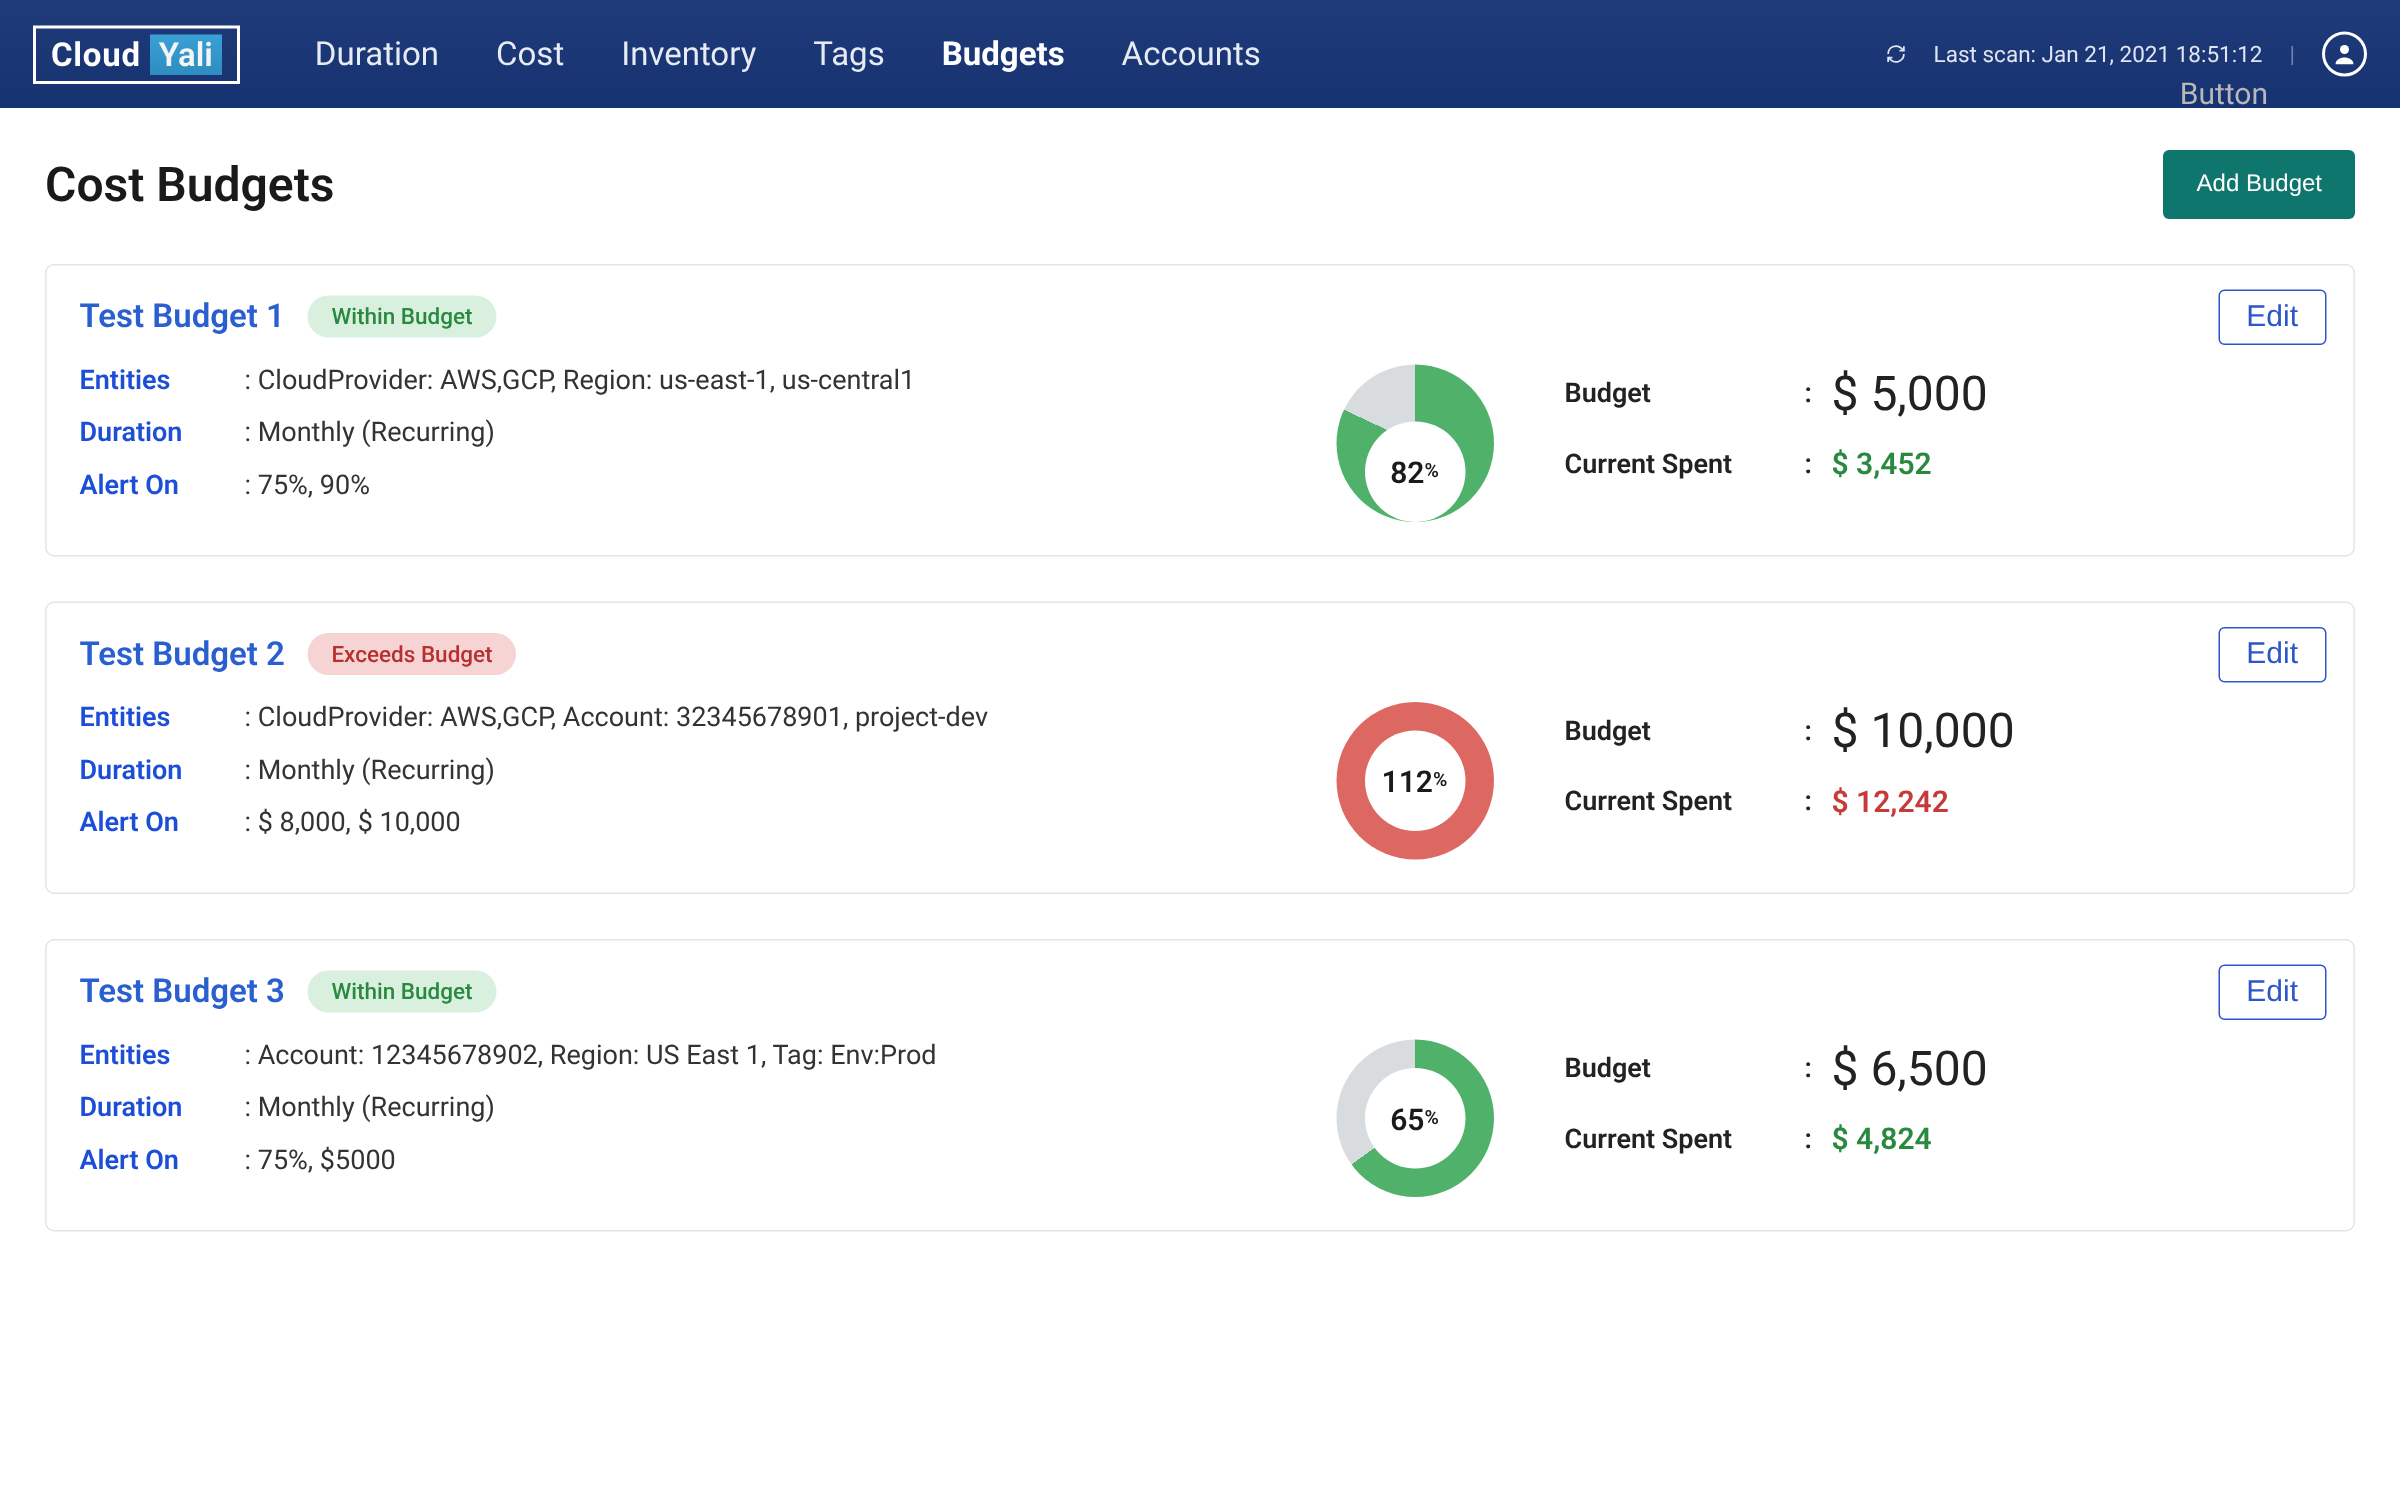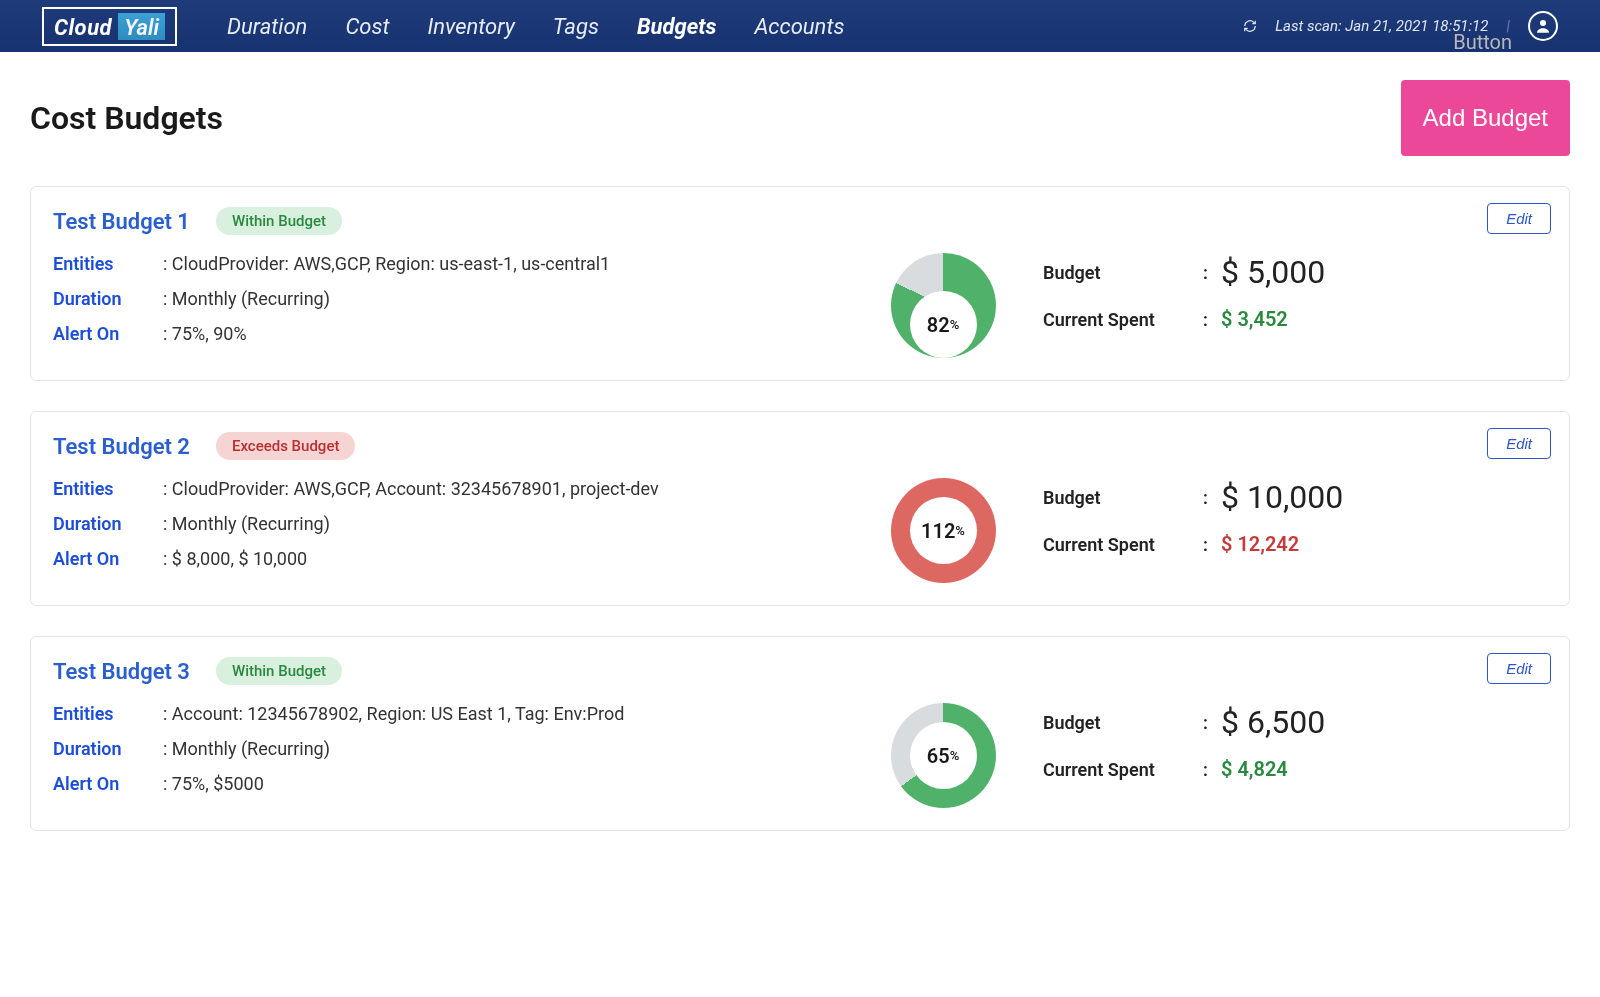--- a/index.html
+++ b/index.html
@@ -4,26 +4,25 @@
   <style>
     * { box-sizing: border-box; margin: 0; padding: 0; }
     body {
       font-family: -apple-system, BlinkMacSystemFont, "Segoe UI", Roboto, Helvetica, Arial, sans-serif;
       background: #ffffff;
       color: #222;
       width: 1600px;
     }
     .navbar {
       background: linear-gradient(180deg, #1f3b7a 0%, #163270 100%);
-      height: 52px;
+      height: 72px;
       display: flex;
       align-items: center;
-      padding: 0 42px;
+      padding: 0 22px;
       color: #fff;
-      font-style: italic;
     }
     .logo-box {
       border: 2.5px solid #fff;
       padding: 4px 10px 4px 10px;
       display: flex;
       align-items: baseline;
       margin-right: 50px;
     }
     .logo-cloud {
       font-weight: 700;
@@ -85,40 +84,40 @@
       justify-content: space-between;
       align-items: center;
       margin-bottom: 30px;
     }
     .page-title {
       font-size: 32px;
       font-weight: 600;
       color: #1a1a1a;
     }
     .btn-primary {
-      background: #ec4899;
+      background: #0f766e;
       color: #fff;
       border: none;
       border-radius: 4px;
-      padding: 24px 22px;
-      font-size: 24px;
+      padding: 14px 22px;
+      font-size: 16px;
       font-weight: 500;
       cursor: pointer;
     }
     .card {
       border: 1px solid #e1e4e8;
       border-radius: 6px;
       padding: 20px 22px 22px 22px;
       margin-bottom: 30px;
       position: relative;
     }
     .card-head {
       display: flex;
       align-items: center;
-      gap: 26px;
+      gap: 15px;
       margin-bottom: 18px;
     }
     .budget-name {
       font-size: 22px;
       font-weight: 600;
       color: #2a5fcf;
       cursor: pointer;
     }
     .pill {
       border-radius: 16px;
@@ -129,23 +128,22 @@
     .pill-green { background: #d9f0df; color: #29893e; }
     .pill-red   { background: #f6d4d4; color: #b73030; }
     .btn-edit {
       position:absolute;
       top:16px; right:18px;
       border:1px solid #2c56c9;
       color:#2c56c9;
       background:#fff;
       border-radius:4px;
       padding:6px 18px;
-      font-size:15px;
+      font-size:20px;
       cursor:pointer;
-      font-style:italic;
     }
     .card-body {
       display:flex;
       align-items:flex-start;
     }
     .details {
       width: 790px;
       font-size:18px;
     }
     .row {

